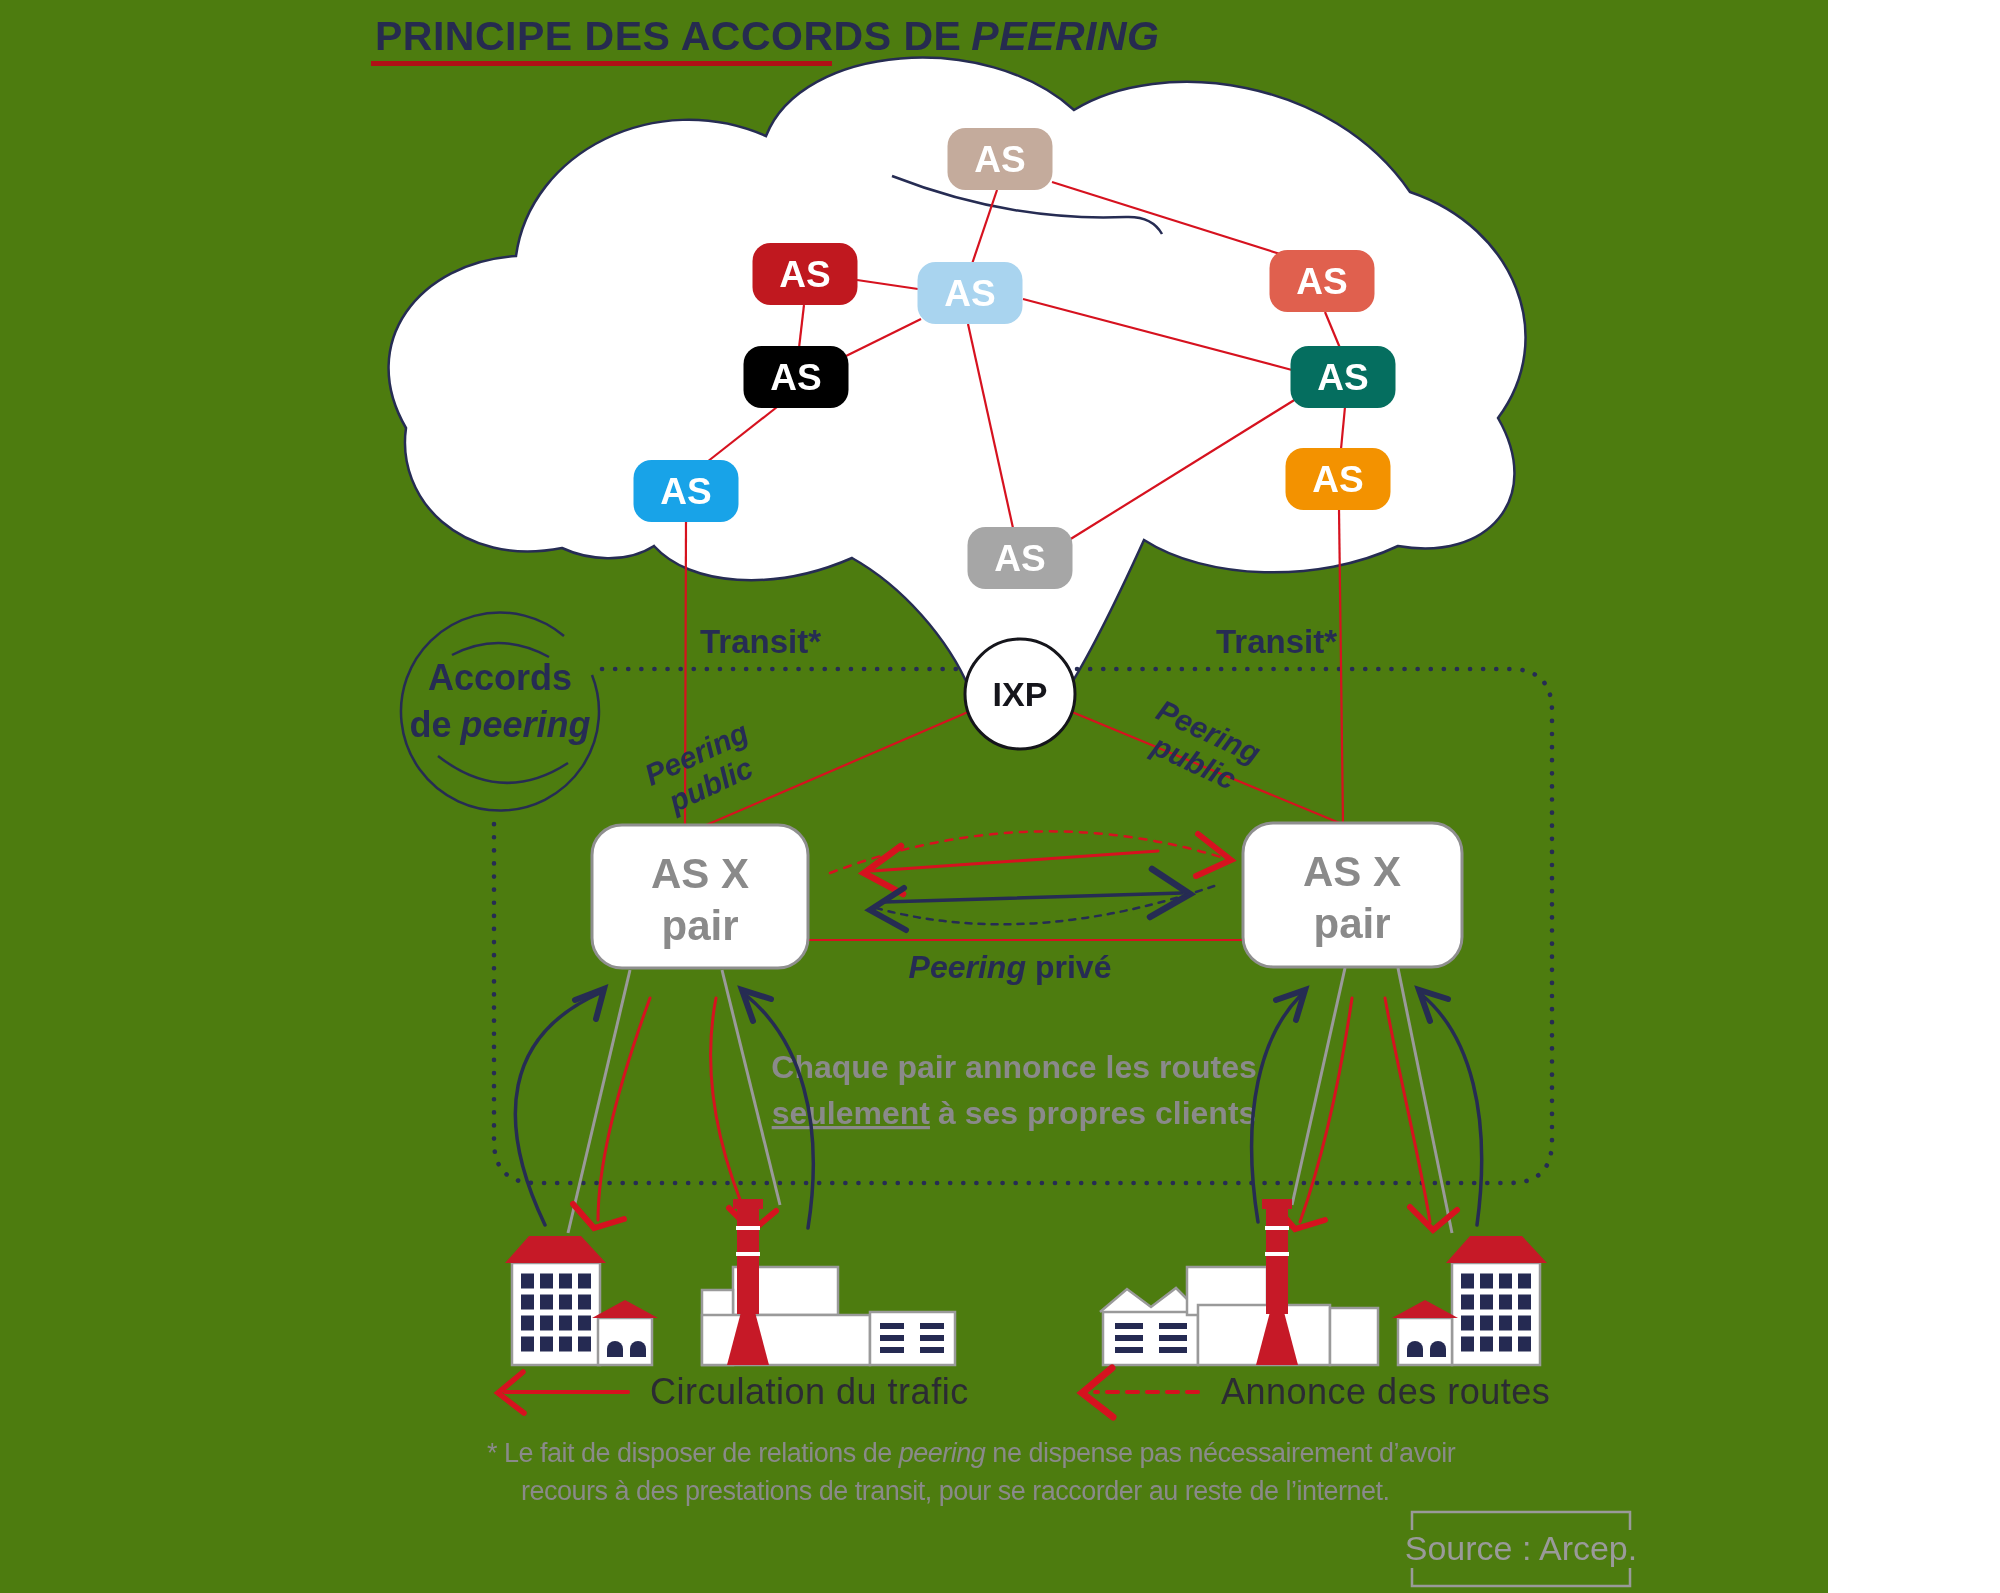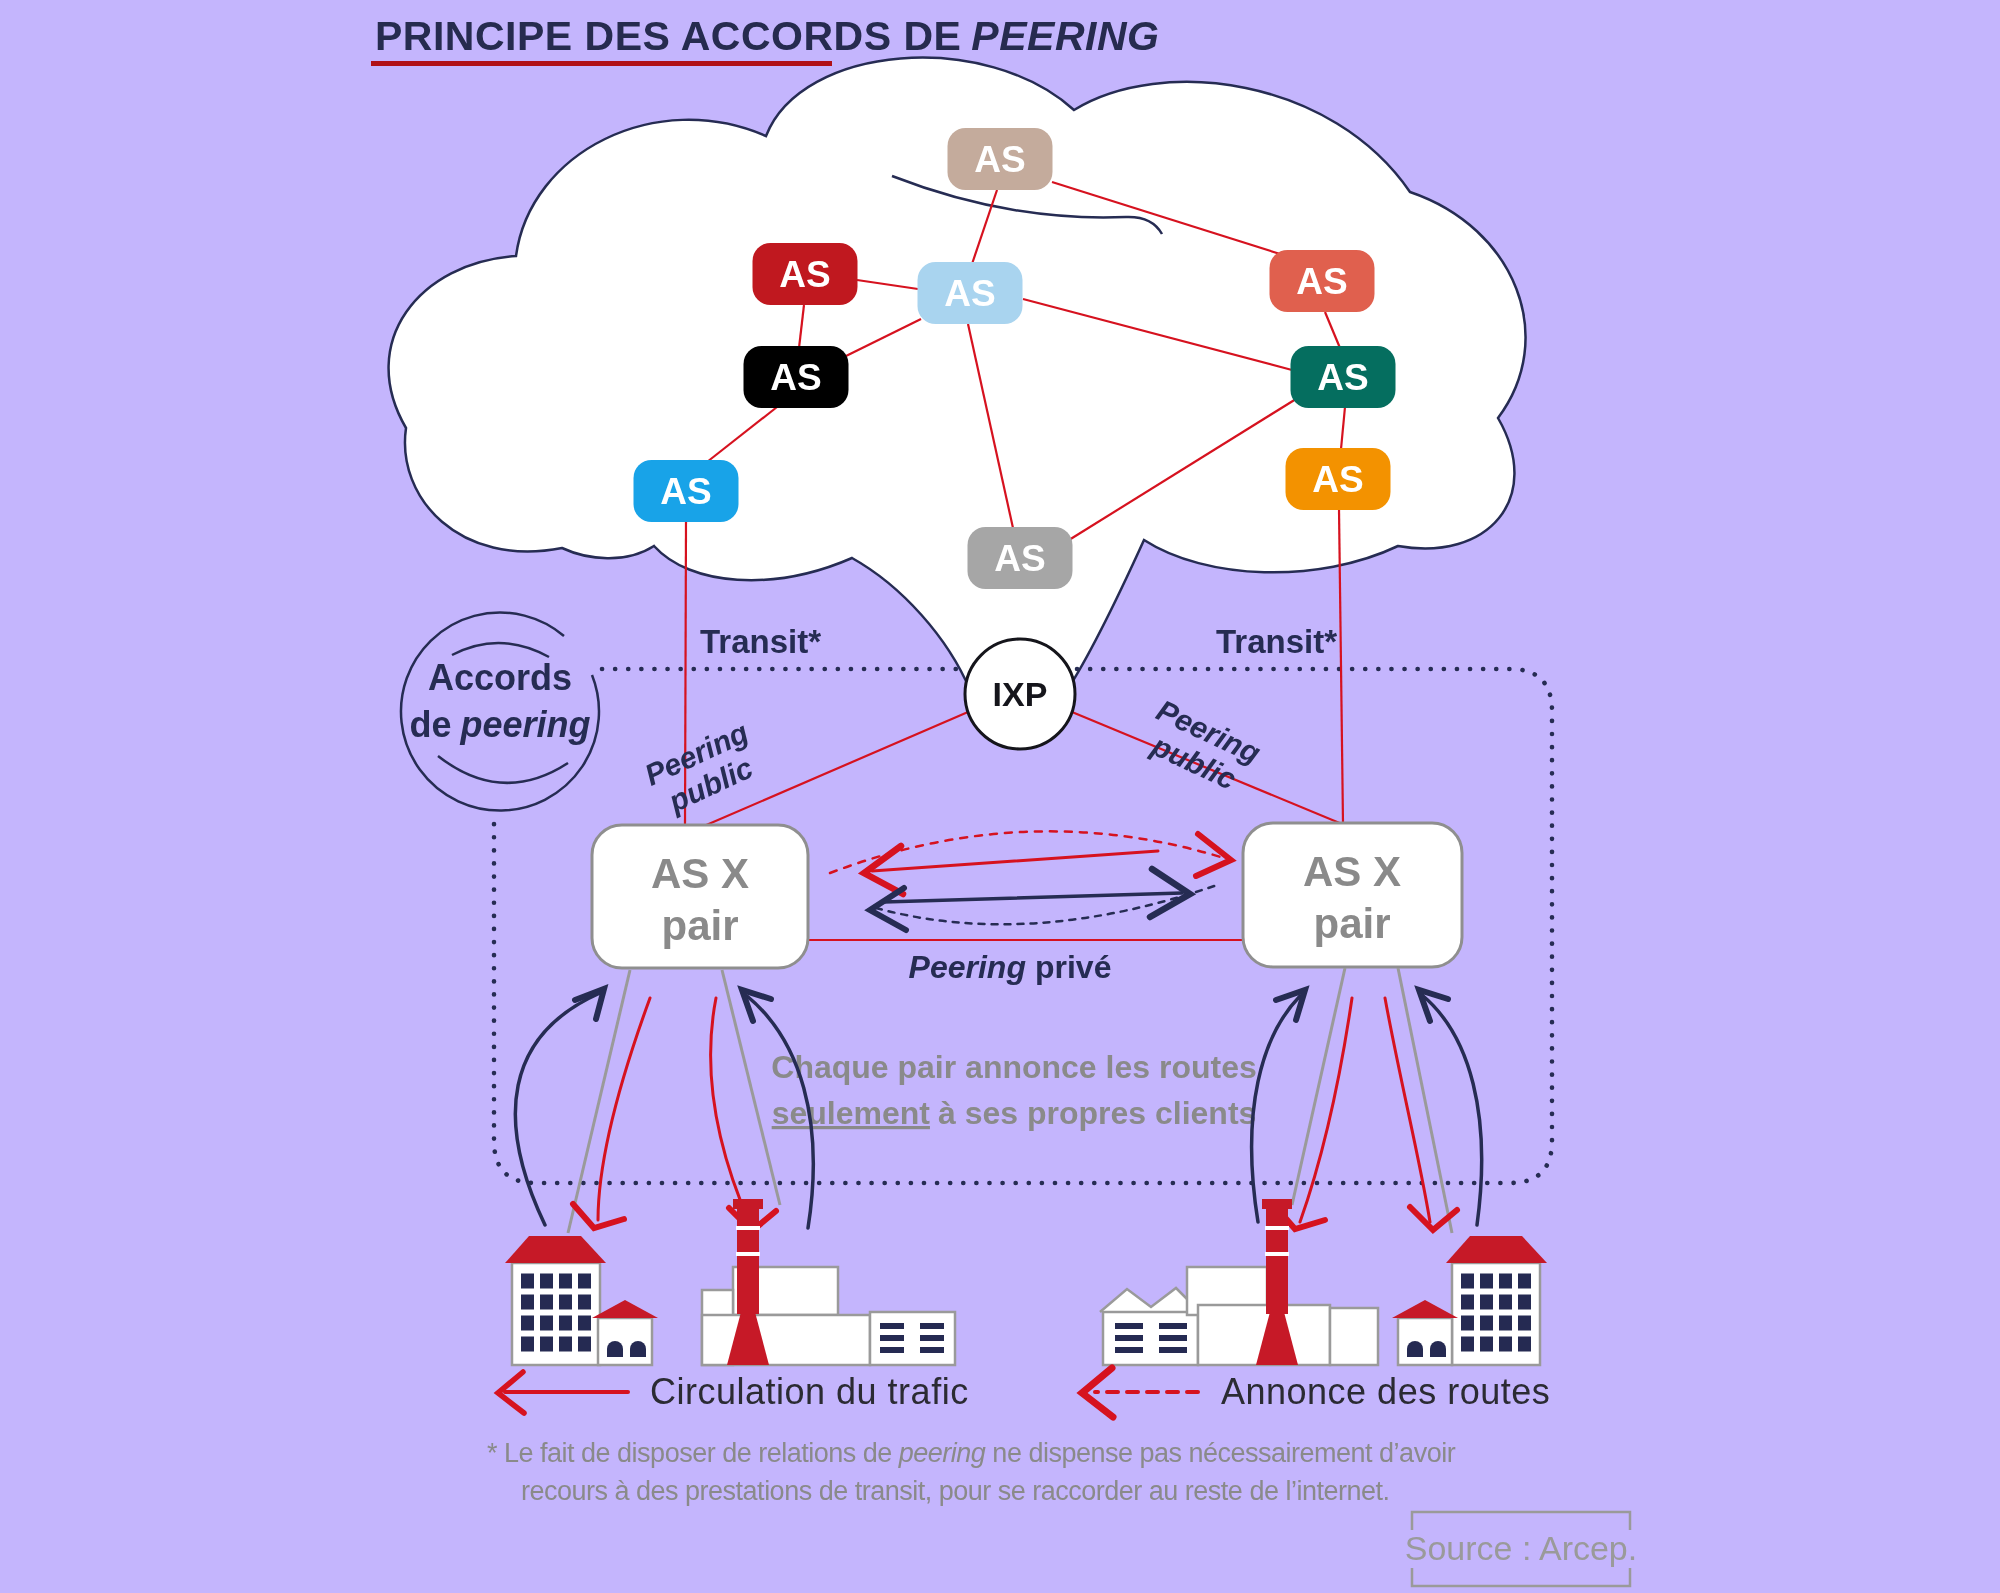--- a/index.html
+++ b/index.html
@@ -1,16 +1,16 @@
 <!DOCTYPE html>
 <html><head>
 <meta charset="utf-8">
 <style>
   html,body{margin:0;padding:0;background:#ffffff;}
-  .stage{position:relative;width:2000px;height:1593px;background:#c4b5fd;overflow:hidden;
+  .stage{position:relative;width:1828px;height:1593px;background:#4d7c0f;overflow:hidden;
          font-family:"Liberation Sans", sans-serif;}
   svg text{font-family:"Liberation Sans", sans-serif;}
   .t-title{font-size:41px;font-weight:bold;fill:#262b4f;letter-spacing:.5px;}
   .t-as{font-size:37px;font-weight:bold;fill:#ffffff;}
   .t-ixp{font-size:34px;font-weight:bold;fill:#15151b;}
   .t-transit{font-size:33px;font-weight:bold;fill:#262c53;}
   .t-badge{font-size:36px;font-weight:bold;fill:#262c53;}
   .t-pp{font-size:30px;font-weight:bold;font-style:italic;fill:#262c53;}
   .t-pair{font-size:42px;font-weight:bold;fill:#8a8a8a;}
   .t-prive{font-size:32px;font-weight:bold;fill:#262c53;}

